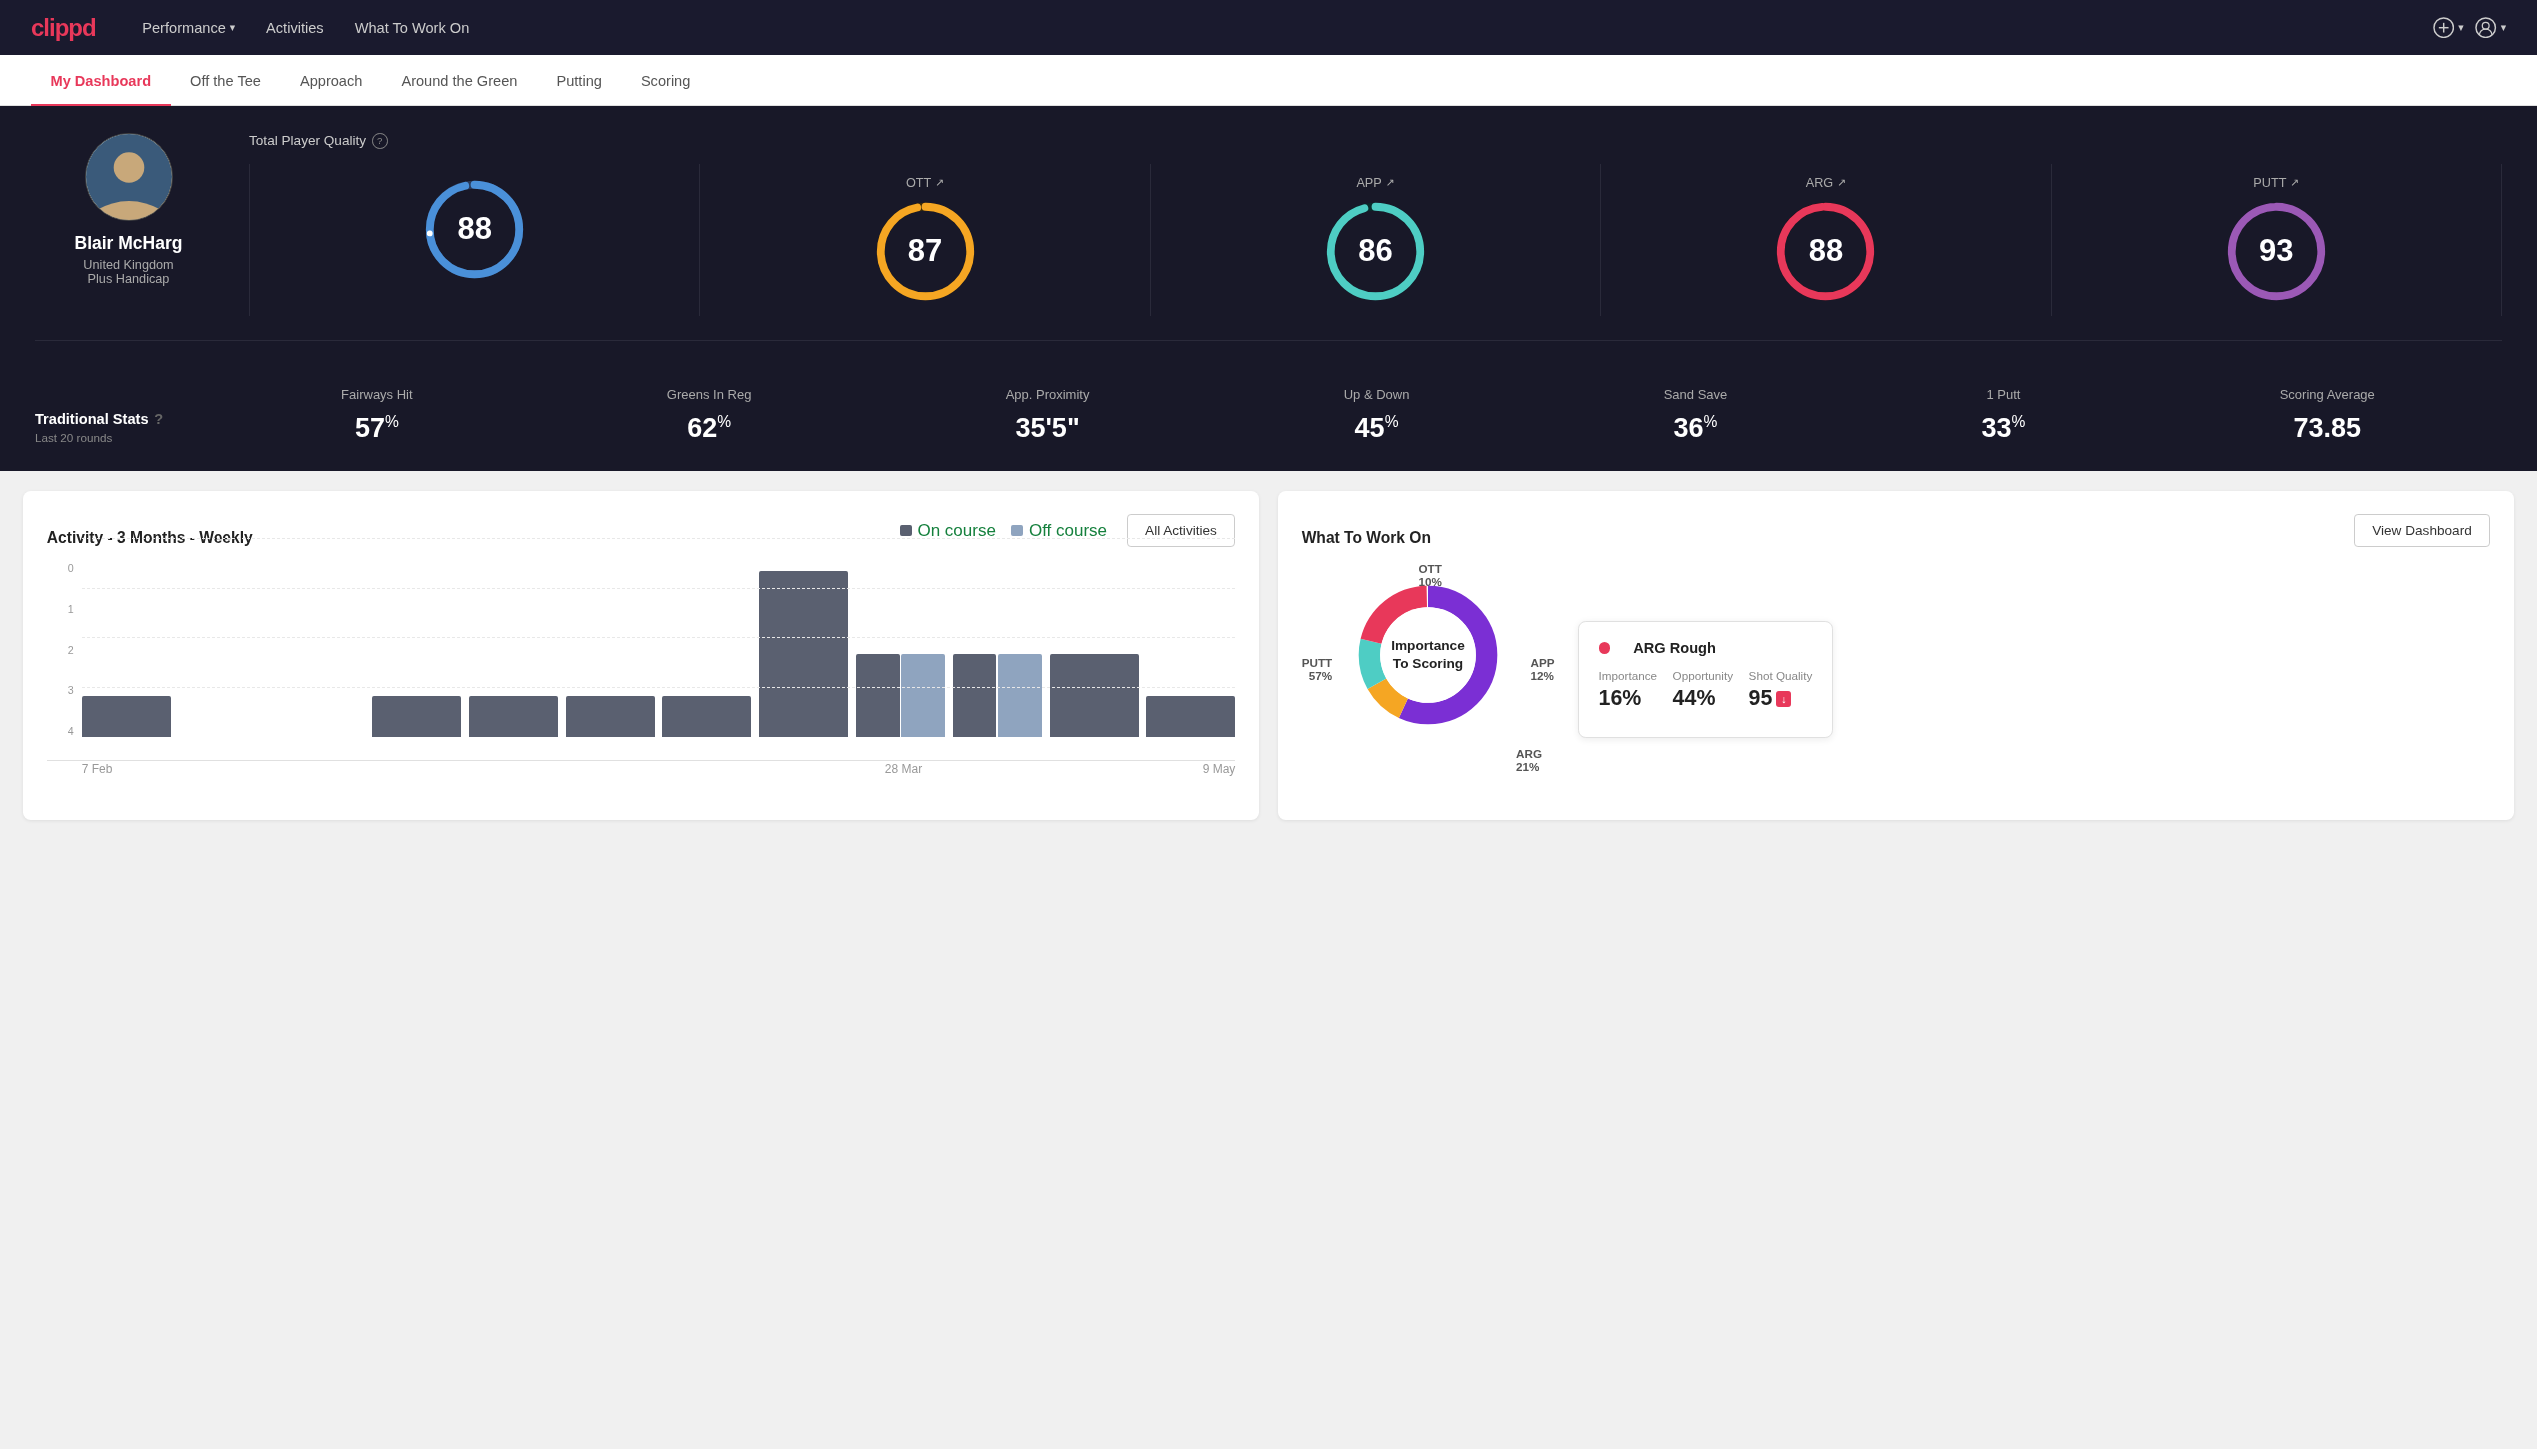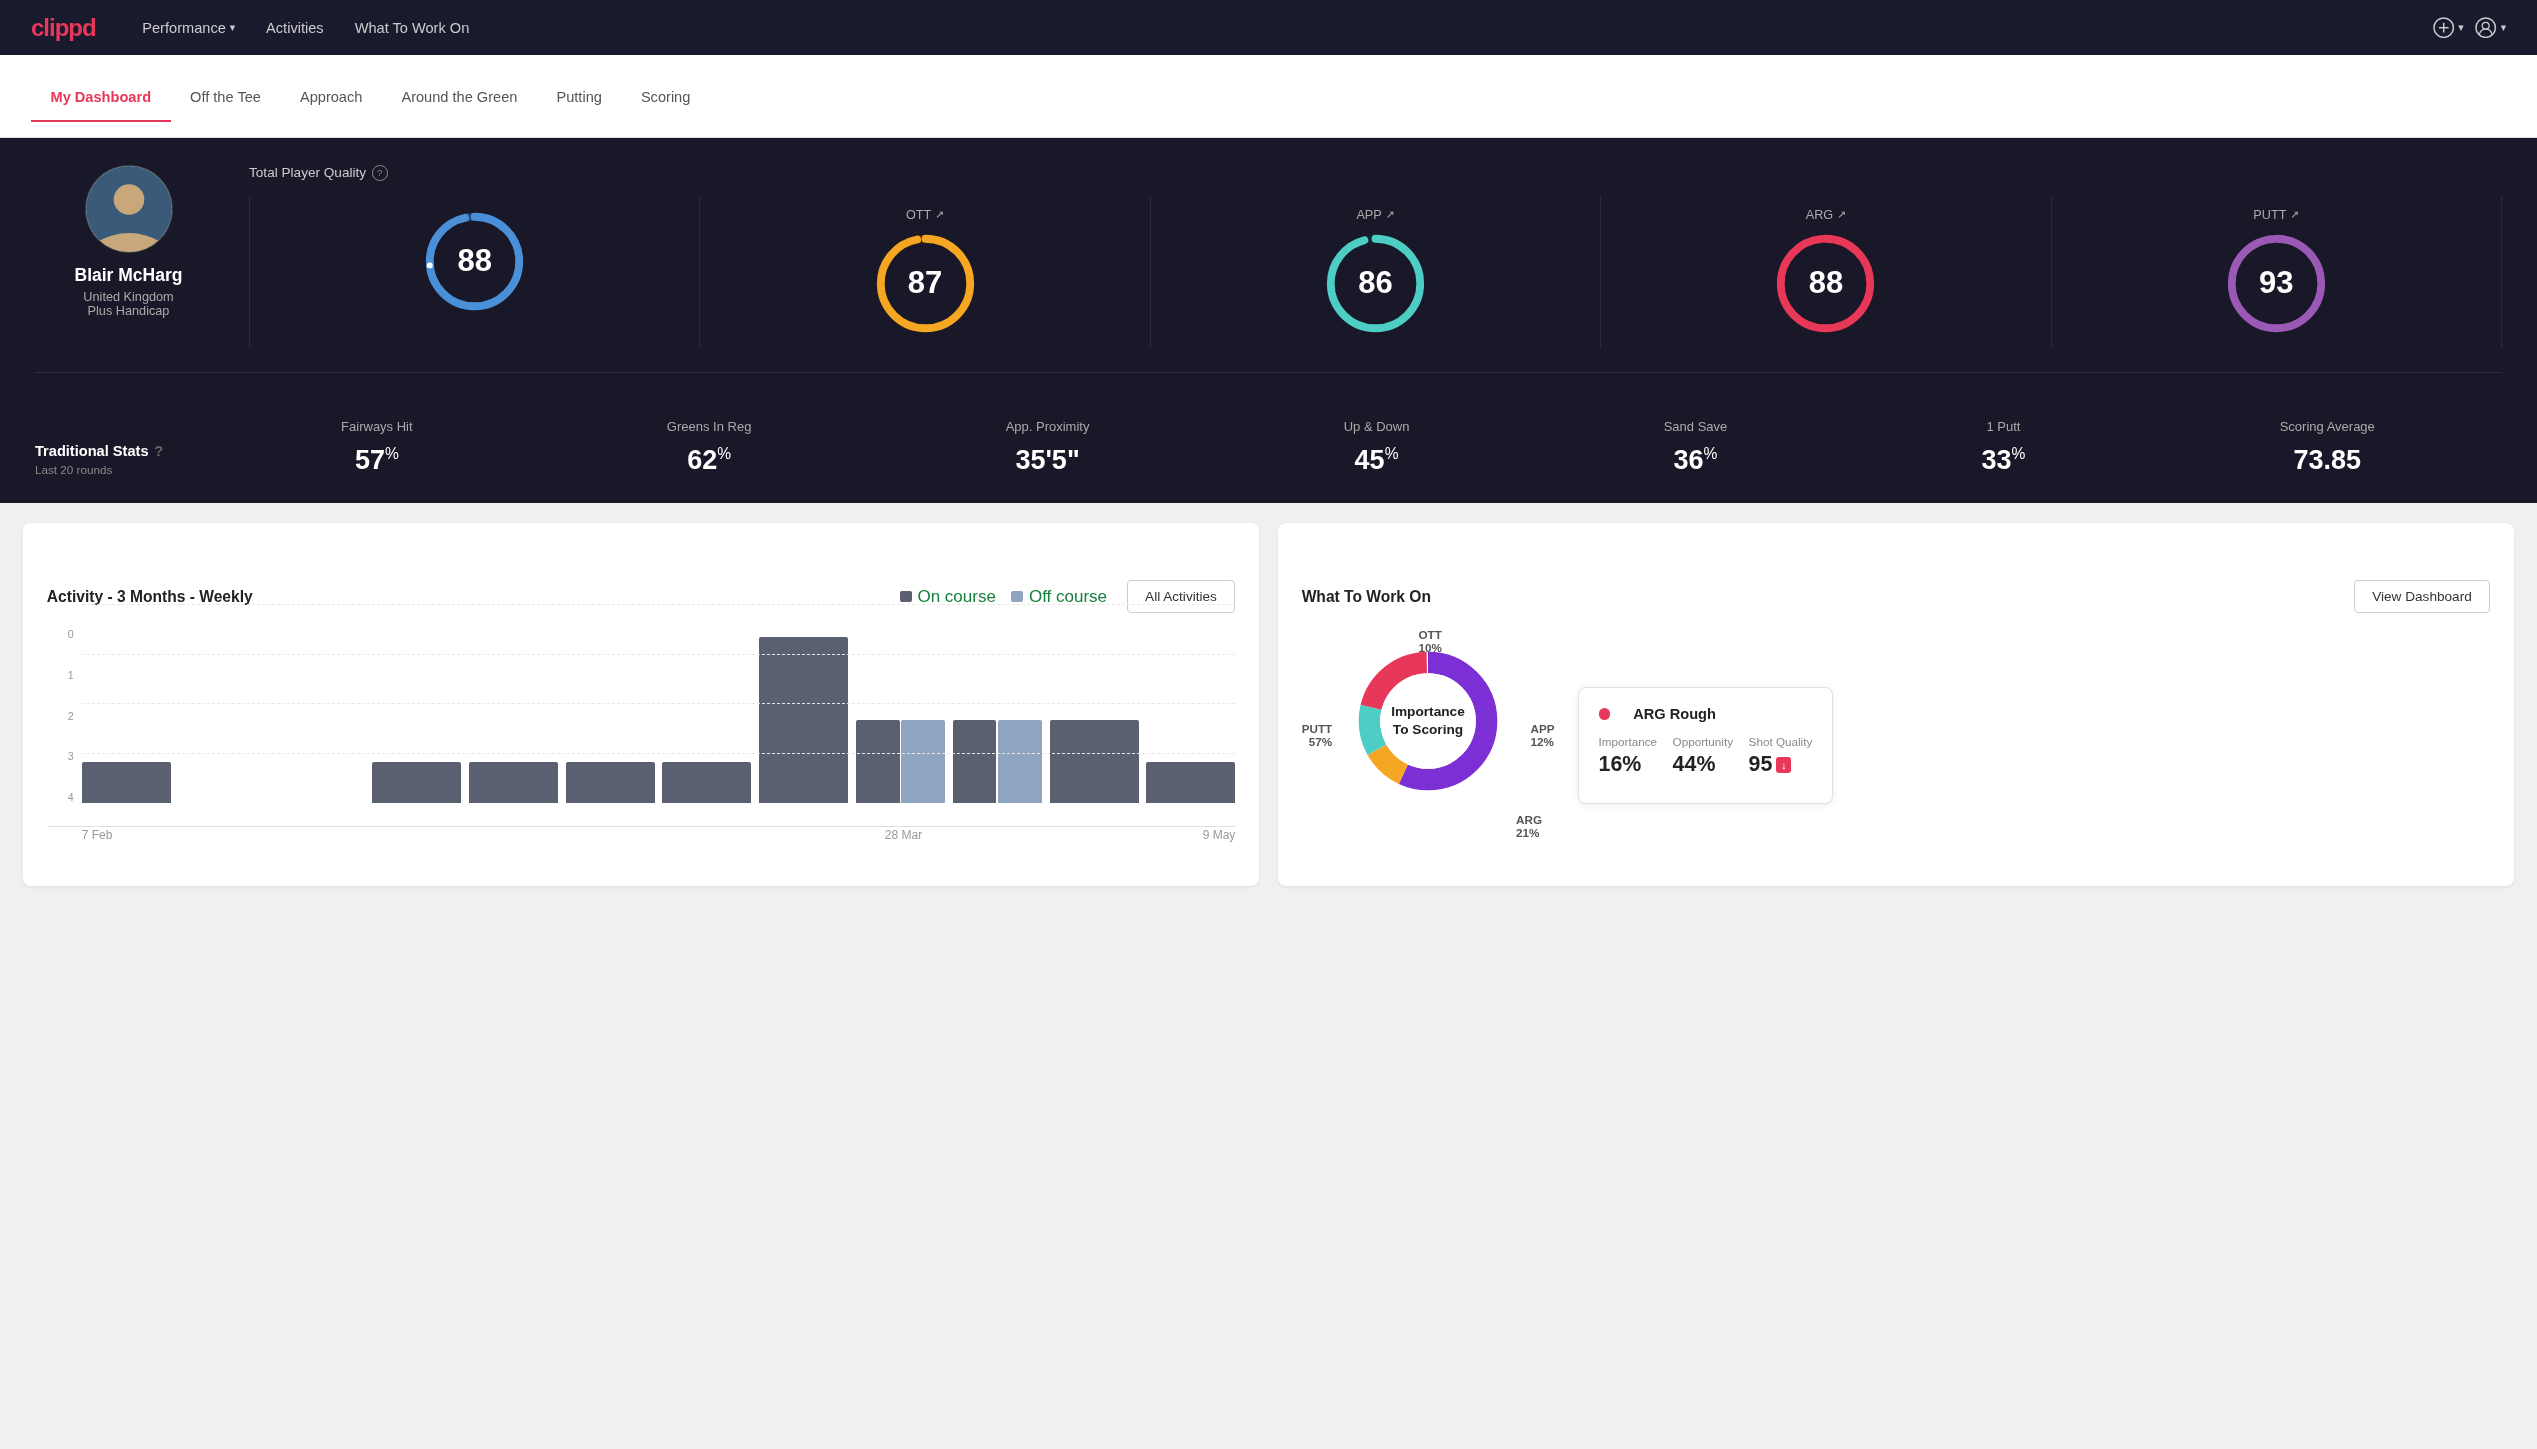--- a/index.html
+++ b/index.html
@@ -42,21 +42,21 @@
       font-size: 19.5px;
       display: flex;
       align-items: center;
       gap: 3.9px;
     }
 
     
     .tab-bar {
       background: #fff;
       display: flex;
-      padding: 16px 31px;
+      padding: 0 31px;
       border-bottom: 1px solid #e0e0e0;
     }
     .tab-item {
       color: #555;
       padding: 17.5px 19.5px 15.6px;
       cursor: pointer;
       font-size: 14.6px;
       border-bottom: 2.9px solid transparent;
       margin-bottom: -1px;
     }
@@ -242,24 +242,23 @@
     }
     .panel {
       background: #fff;
       border-radius: 7.8px;
       padding: 23.4px;
       flex: 1;
       box-shadow: 0 1px 3.9px rgba(0,0,0,0.08);
     }
     .panel-header {
       display: flex;
-      align-items: center;
+      align-items: flex-end;
       justify-content: space-between;
       margin-bottom: 15.6px;
-      margin-top: 34px;
     }
     .panel-title {
       font-size: 15.6px;
       font-weight: 600;
       color: #222;
     }
     .legend {
       display: flex;
       gap: 15.6px;
       align-items: center;

